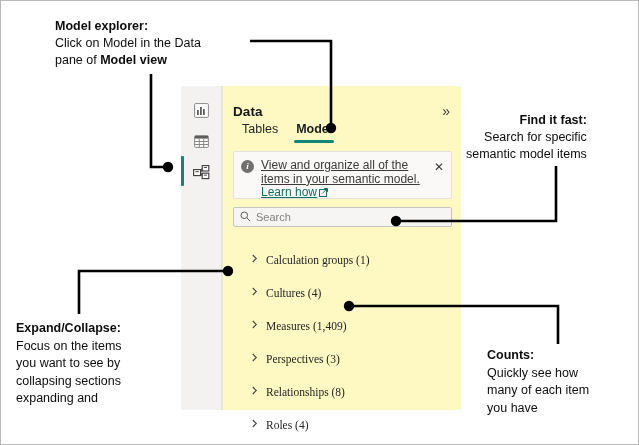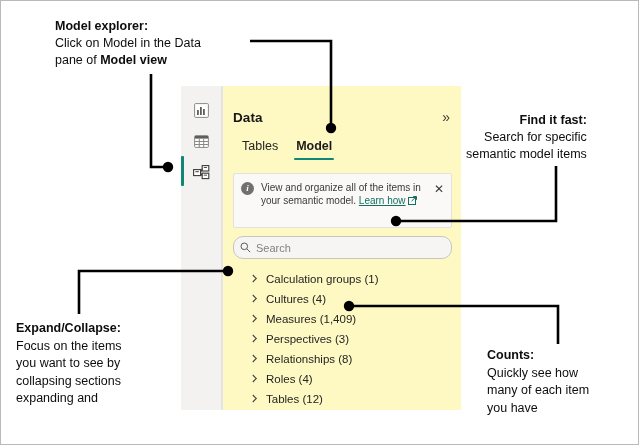--- a/index.html
+++ b/index.html
@@ -101,55 +101,56 @@
   }
   #info-icon{
     flex:0 0 auto;width:13px;height:13px;border-radius:50%;
     background:#71706e;color:#ffffff;
     font-size:9px;line-height:13px;text-align:center;
     font-family:"Liberation Serif",serif;font-style:italic;font-weight:bold;
     margin-top:1px;
   }
   #info-text{
     flex:1;margin:0 4px 12px 7px;
-    font-size:10px;line-height:13.5px;color:#3b3a39;
+    font-size:12px;line-height:13.5px;color:#3b3a39;text-decoration:underline;
   }
   #info-learn-how{color:#11705f;text-decoration:underline;}
   #external-link-icon{display:inline-block;vertical-align:-1px;margin-left:2px;}
   #info-close{
     flex:0 0 auto;color:#3b3a39;font-size:12px;line-height:12px;
     padding:1px 1px 0 1px;margin-top:1px;
   }
 
   
   #search-box{
     margin-top:8px;height:21px;
     background:#f6f5f4;
     border:1px solid #c7c5c3;
-    border-radius:10px;
+    border-radius:2px;
     display:flex;align-items:center;
     padding:0 6px;
   }
   #search-icon{flex:0 0 auto;margin-right:5px;}
   #search-input{
     flex:1;border:none;outline:none;background:transparent;
     font-family:"Liberation Sans",sans-serif;
     font-size:11px;color:#4a4947;padding:0;
   }
   #search-input::placeholder{color:#84827f;opacity:1;}
 
   
   #tree{margin-top:11px;font-size:11.5px;color:#242424;}
   #tree-root{
     display:flex;align-items:center;height:17px;margin-bottom:3px;
   }
   #tree-root .chev{margin-right:6px;}
   .tree-item{
-    display:flex;align-items:center;height:17px;
-    margin:0 0 3px 17px;
+    display:flex;height:17px;
+    margin:16px 0 3px 17px;
+    font-family:Liberation Serif, serif;
   }
   .tree-item .chev{margin-right:7px;}
   .chev svg{display:block;}
   .tree-label{white-space:nowrap;}
 </style>
 </head>
 <body>
 
 <div id="frame"></div>
 

